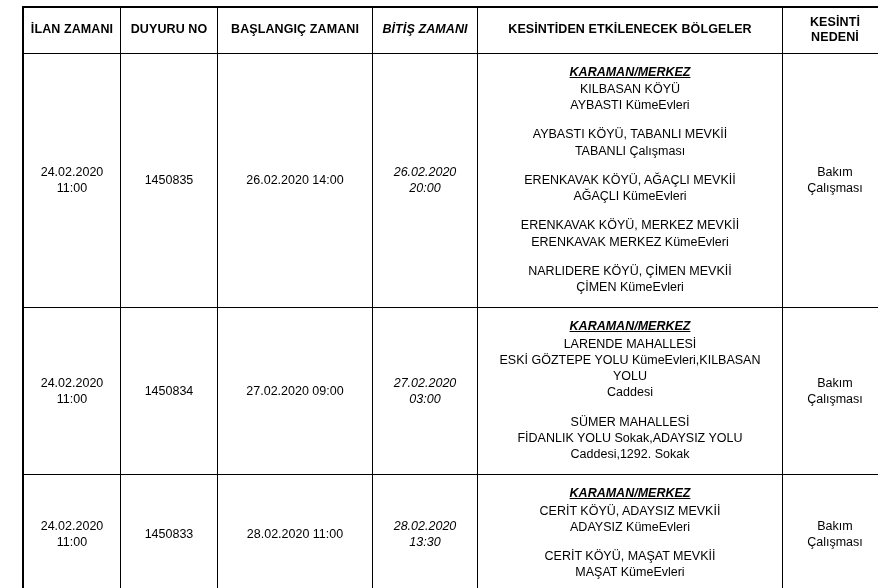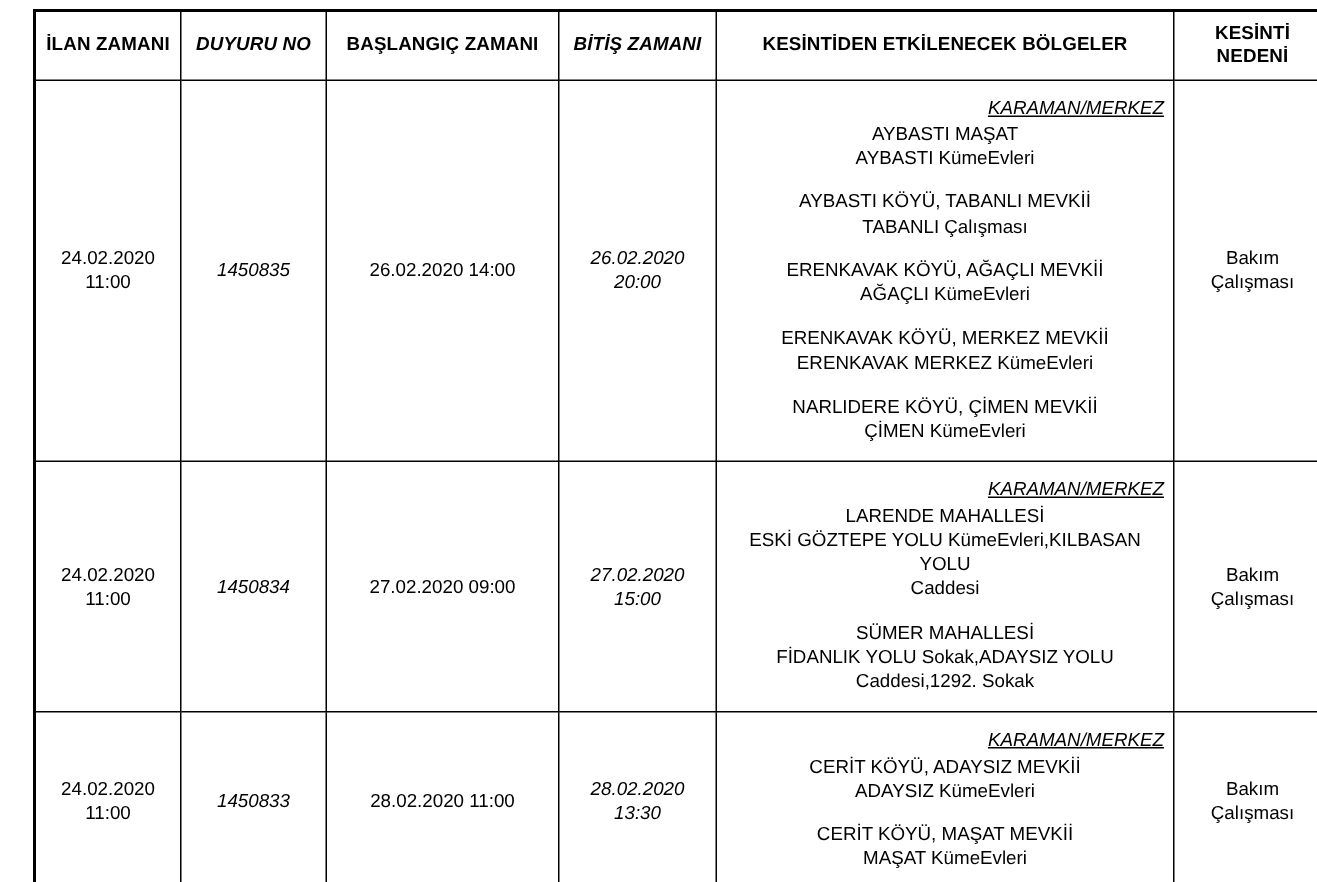--- a/index.html
+++ b/index.html
@@ -46,42 +46,41 @@
     padding: 8px 4px;
   }
   td.col-ilan,
   td.col-duyuru,
   td.col-bas,
   td.col-bit,
   td.col-neden {
     white-space: pre-line;
   }
   .col-ilan   { width: 92px; }
-  .col-duyuru { width: 92px; font-style: italic; }
+  .col-duyuru { width: 92px; }
   .col-bas    { width: 150px; }
   .col-bit    { width: 100px; font-style: italic; }
   .col-bolge  { width: 300px; }
   .col-neden  { width: 100px; }
 
   td.col-bolge {
     padding: 10px 6px 12px 6px;
   }
   .region-block {
     margin: 0;
   }
   .region-block + .region-block {
     margin-top: 13px;
   }
   .region-head {
     font-style: italic;
-    font-weight: normal;
+    font-weight: bold;
     text-decoration: underline;
     display: block;
     margin-bottom: 1px;
-    text-align: right;
   }
   .region-line {
     display: block;
   }
 </style>
 </head>
 <body>
 
 <div class="page">
   <table class="outage-table">
@@ -104,21 +103,21 @@
       <tr>
         <td class="col-ilan">24.02.2020
 11:00</td>
         <td class="col-duyuru">1450835</td>
         <td class="col-bas">26.02.2020 14:00</td>
         <td class="col-bit">26.02.2020
 20:00</td>
         <td class="col-bolge">
             <div class="region-block">
               <span class="region-head">KARAMAN/MERKEZ</span>
-              <span class="region-line">AYBASTI MAŞAT</span>
+              <span class="region-line">KILBASAN KÖYÜ</span>
               <span class="region-line">AYBASTI KümeEvleri</span>
             </div>
             <div class="region-block">
               <span class="region-line">AYBASTI KÖYÜ, TABANLI MEVKİİ</span>
               <span class="region-line">TABANLI Çalışması</span>
             </div>
             <div class="region-block">
               <span class="region-line">ERENKAVAK KÖYÜ, AĞAÇLI MEVKİİ</span>
               <span class="region-line">AĞAÇLI KümeEvleri</span>
             </div>
@@ -133,21 +132,21 @@
           </td>
         <td class="col-neden">Bakım
 Çalışması</td>
       </tr>
       <tr>
         <td class="col-ilan">24.02.2020
 11:00</td>
         <td class="col-duyuru">1450834</td>
         <td class="col-bas">27.02.2020 09:00</td>
         <td class="col-bit">27.02.2020
-15:00</td>
+03:00</td>
         <td class="col-bolge">
             <div class="region-block">
               <span class="region-head">KARAMAN/MERKEZ</span>
               <span class="region-line">LARENDE MAHALLESİ</span>
               <span class="region-line">ESKİ GÖZTEPE YOLU KümeEvleri,KILBASAN YOLU</span>
               <span class="region-line">Caddesi</span>
             </div>
             <div class="region-block">
               <span class="region-line">SÜMER MAHALLESİ</span>
               <span class="region-line">FİDANLIK YOLU Sokak,ADAYSIZ YOLU</span>

